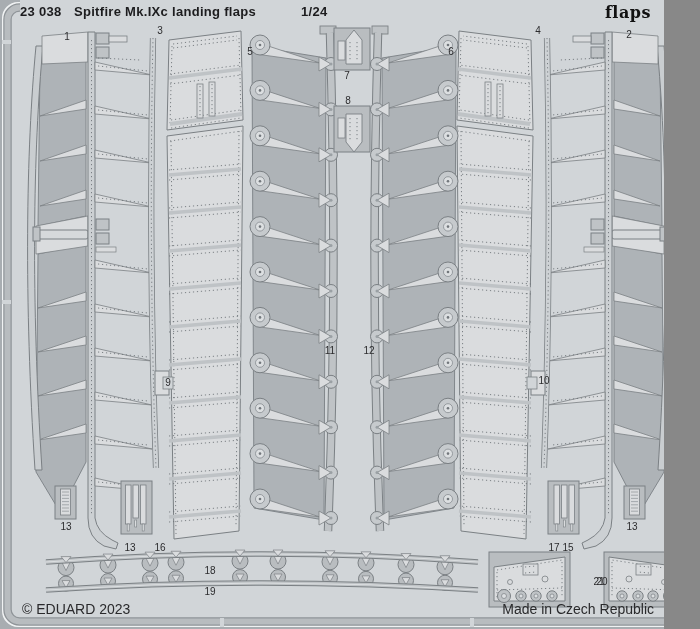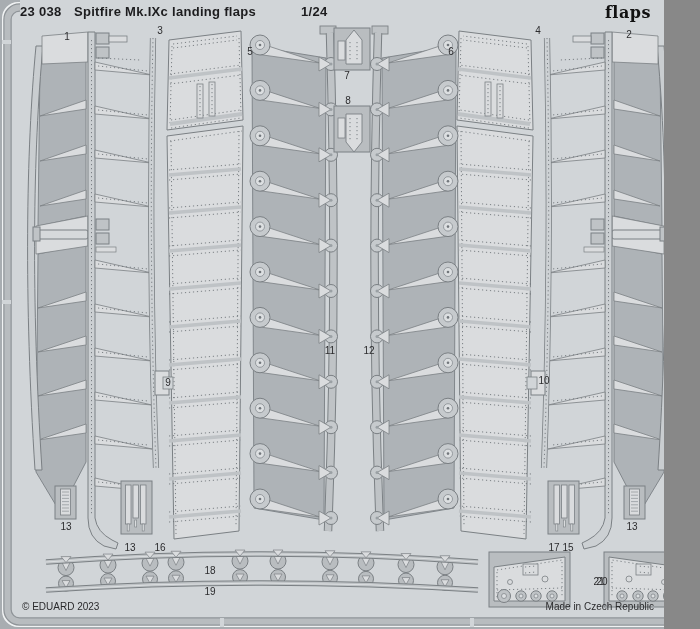--- a/index.html
+++ b/index.html
@@ -13,21 +13,21 @@
   .hdr{position:absolute;top:4px;left:0;width:700px;height:20px;color:var(--text,#1c1c1e);}
   .hdr span{position:absolute;top:0;font-weight:bold;font-size:13px;letter-spacing:.3px;white-space:pre;}
   .cat{left:20px;}
   .ttl{left:74px;text-align:right;}
   .scl{left:301px;}
   .brand{
     position:absolute;top:3px;right:13px;
     font-family:"DejaVu Serif",serif;font-weight:bold;font-size:16px;
     letter-spacing:.5px;color:#111;
   }
-  .foot{position:absolute;font-size:10px;color:#2a2a2c;}
+  .foot{position:absolute;font-size:14px;color:#2a2a2c;}
   .copyright{left:22px;top:601px;}
   .madein{right:10px;top:601px;}
   .plabel{
     position:absolute;transform:translate(-50%,-50%);
     font-size:10px;color:var(--labeltext,#2c2c2e);line-height:1;white-space:nowrap;
   }
 </style>
 </head>
 <body>
 

